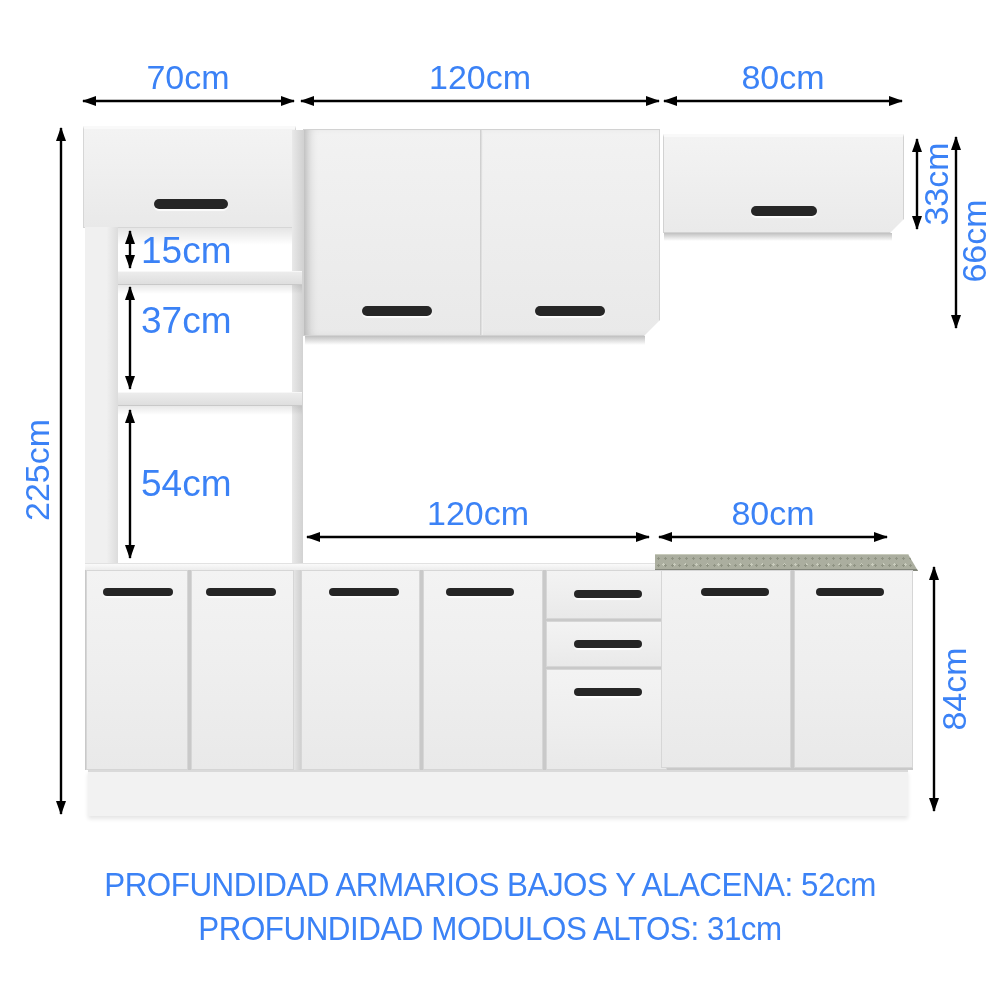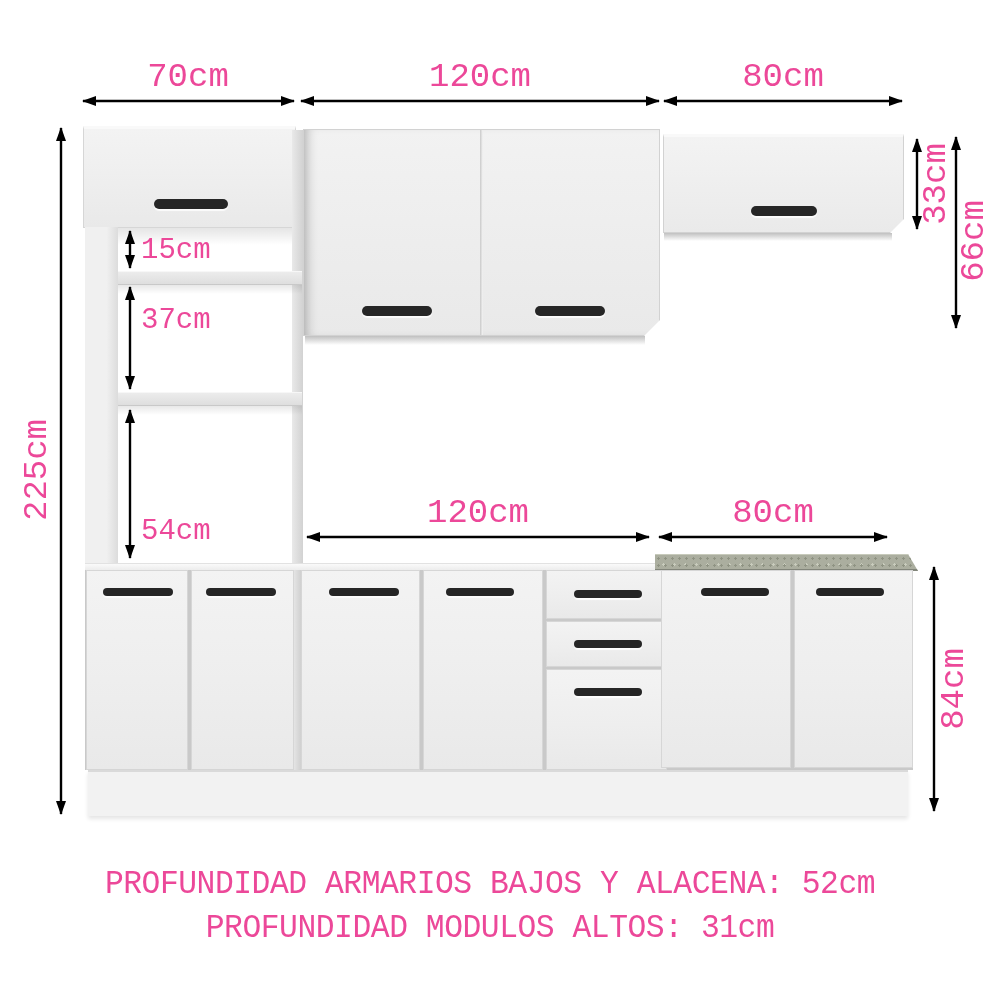--- a/index.html
+++ b/index.html
@@ -1,32 +1,32 @@
 <!DOCTYPE html>
 <html style="--background: #ffffff; --cabinet-face: #efefef; --handle: #262626; --countertop: #abae9f; --countertop-dot-dark: #8f9383; --countertop-dot-light: #c9ccbd; --dimension-line: #000000;"><head>
 <meta charset="utf-8">
 <style>
   html,body{margin:0;padding:0;background:#fff;}
   #canvas{position:relative;width:1000px;height:1000px;background:var(--background,#fff);
-          font-family:Liberation Mono, monospace;color:#ec4899;overflow:hidden;}
+          font-family:Liberation Sans, sans-serif;color:#3b82f6;overflow:hidden;}
   .abs{position:absolute;}
   
   .door{position:absolute;background:linear-gradient(180deg,#f3f3f3 0%,#eeeeee 55%,#e9e9e9 100%);
         border:1px solid #d6d6d6;box-sizing:border-box;}
   .panelface{position:absolute;background:linear-gradient(90deg,#f0f0f0 65%,#dcdcdc 100%);box-sizing:border-box;}
   .shelf{position:absolute;background:linear-gradient(180deg,#ececec,#dddddd);border-top:1px solid #f7f7f7;}
   .shade-down{position:absolute;background:linear-gradient(180deg,rgba(90,90,90,0.38),rgba(120,120,120,0));}
   .inner-shade{position:absolute;background:linear-gradient(180deg,rgba(0,0,0,0.10),rgba(0,0,0,0));}
   .handle{position:absolute;height:10px;background:var(--handle,#262626);border-radius:5px;
           box-shadow:0 2px 1px rgba(255,255,255,0.85);}
   .handle.thin{height:8px;}
   
   .hlabel{position:absolute;transform:translate(-50%,-50%);white-space:nowrap;font-size:34px;line-height:1;}
   .vlabel{position:absolute;transform:translate(-50%,-50%) rotate(-90deg);white-space:nowrap;font-size:34px;line-height:1;}
-  .innlabel{position:absolute;transform:translateY(-50%);white-space:nowrap;font-size:29px;line-height:1;}
+  .innlabel{position:absolute;transform:translateY(-50%);white-space:nowrap;font-size:37px;line-height:1;}
   .footer-line{position:absolute;left:0;width:980px;text-align:center;font-size:33px;line-height:1;
                transform:scaleX(0.95);transform-origin:center;letter-spacing:-0.5px;}
   svg.dims{position:absolute;left:0;top:0;pointer-events:none;}
   svg.dims line{stroke:var(--dimension-line,#000);stroke-width:2.4;}
   .countertop{position:absolute;background-color:var(--countertop,#abae9f);
       background-image:radial-gradient(var(--countertop-dot-dark,#8f9383) 1px,transparent 1.4px),
                        radial-gradient(var(--countertop-dot-light,#c9ccbd) 1px,transparent 1.4px);
       background-size:7px 7px,11px 11px;background-position:0 0,3px 4px;
       border-top:1px solid #c7cabb;border-bottom:2px solid #82857a;box-sizing:border-box;}
   .gapbg{background:#c9c9c9;}
@@ -126,21 +126,21 @@
 
   <div class="hlabel" style="left:188px;top:77px;">70cm</div>
   <div class="hlabel" style="left:480px;top:77px;">120cm</div>
   <div class="hlabel" style="left:783px;top:77px;">80cm</div>
 
   <div class="hlabel" style="left:478px;top:513px;">120cm</div>
   <div class="hlabel" style="left:773px;top:513px;">80cm</div>
 
   <div class="innlabel" style="left:141px;top:250px;">15cm</div>
   <div class="innlabel" style="left:141px;top:320px;">37cm</div>
-  <div class="innlabel" style="left:141px;top:483px;margin-top:48px;">54cm</div>
+  <div class="innlabel" style="left:141px;top:483px;">54cm</div>
 
   <div class="vlabel" style="left:37px;top:470px;">225cm</div>
   <div class="vlabel" style="left:936px;top:184px;">33cm</div>
   <div class="vlabel" style="left:974px;top:241px;">66cm</div>
   <div class="vlabel" style="left:954px;top:689px;">84cm</div>
 
   <div class="footer-line" style="top:868px;">PROFUNDIDAD ARMARIOS BAJOS Y ALACENA: 52cm</div>
   <div class="footer-line" style="top:912px;">PROFUNDIDAD MODULOS ALTOS: 31cm</div>
 
 </div>

